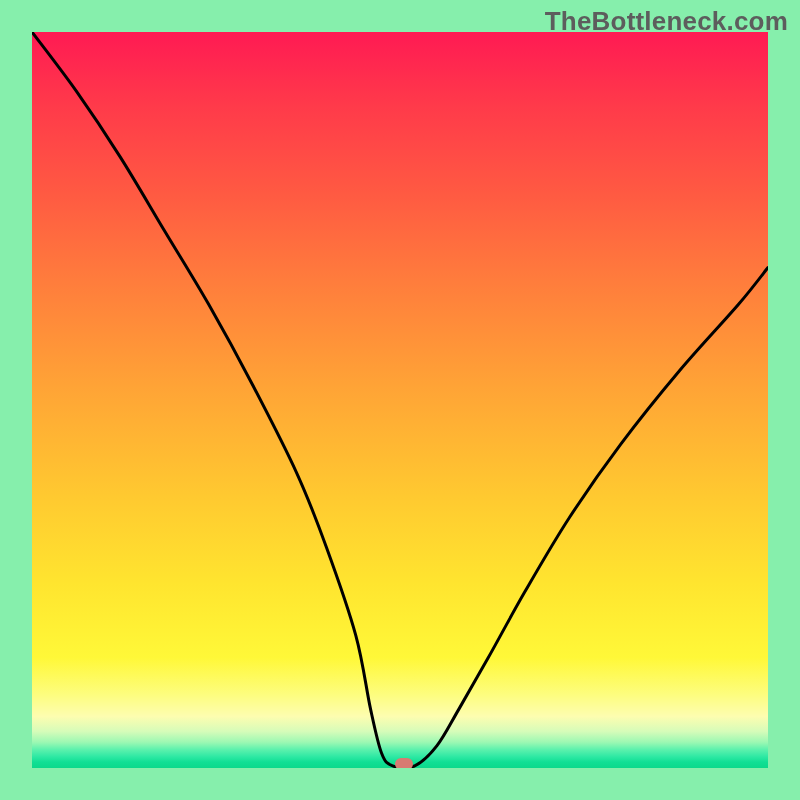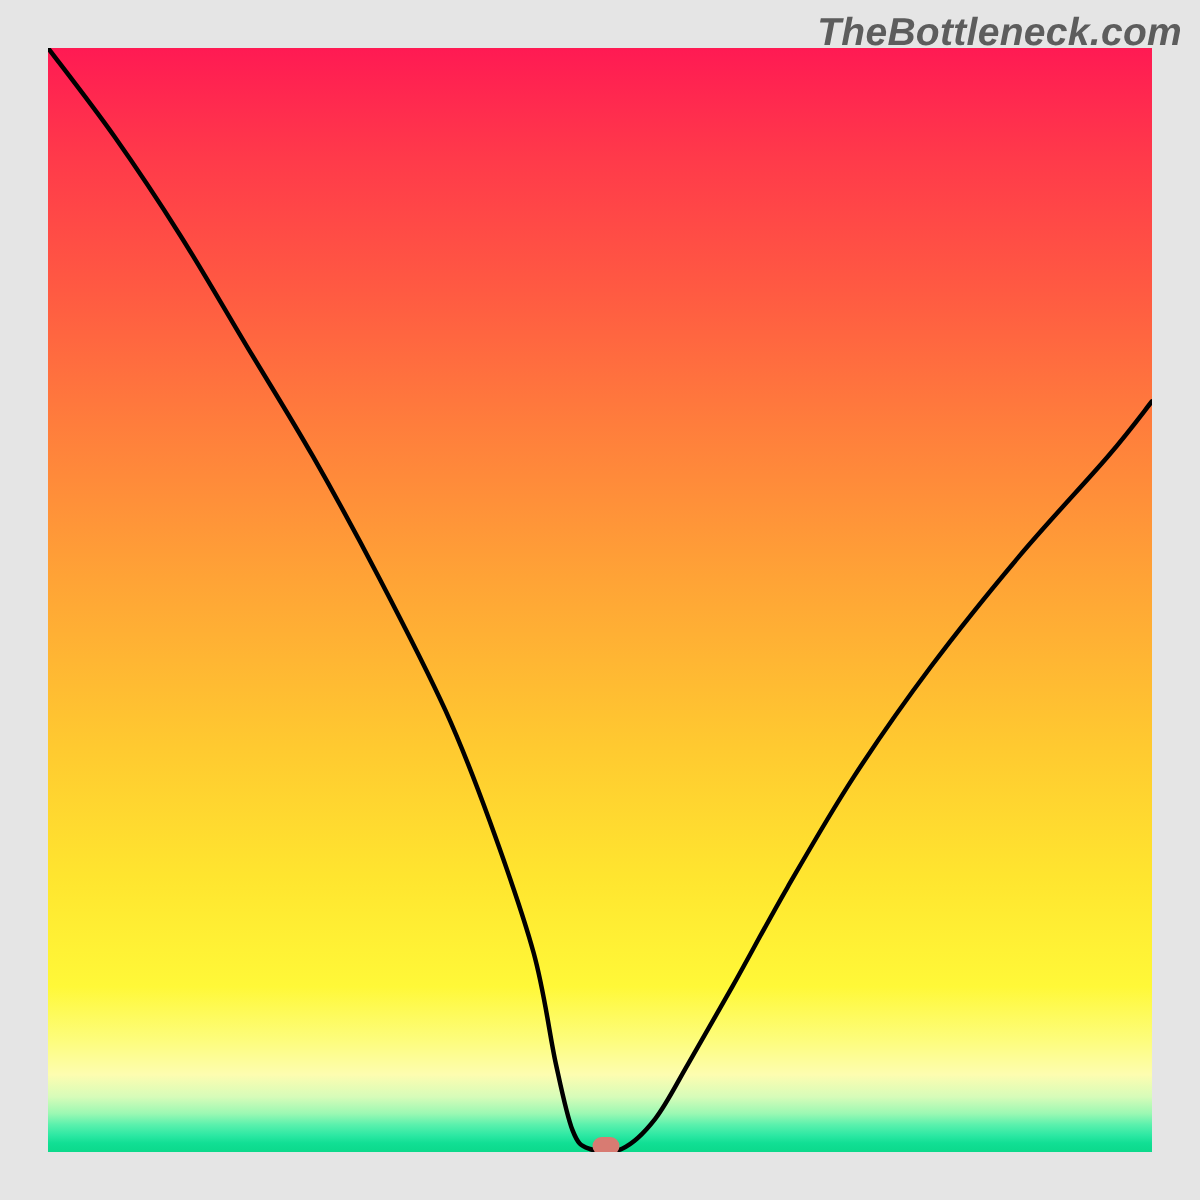--- a/index.html
+++ b/index.html
@@ -8,22 +8,21 @@
     width: 800px;
     height: 800px;
     background: #000;
     font-family: Arial, Helvetica, sans-serif;
     overflow: hidden;
   }
   .frame {
     position: relative;
     width: 800px;
     height: 800px;
-    background: #e5e5e5;
-    font-style: italic;
+    background: #86efac;
   }
   .watermark {
     position: absolute;
     top: 6px;
     right: 12px;
     font-size: 26px;
     font-weight: 600;
     color: #5d5d5d;
     letter-spacing: 0.2px;
     z-index: 3;

